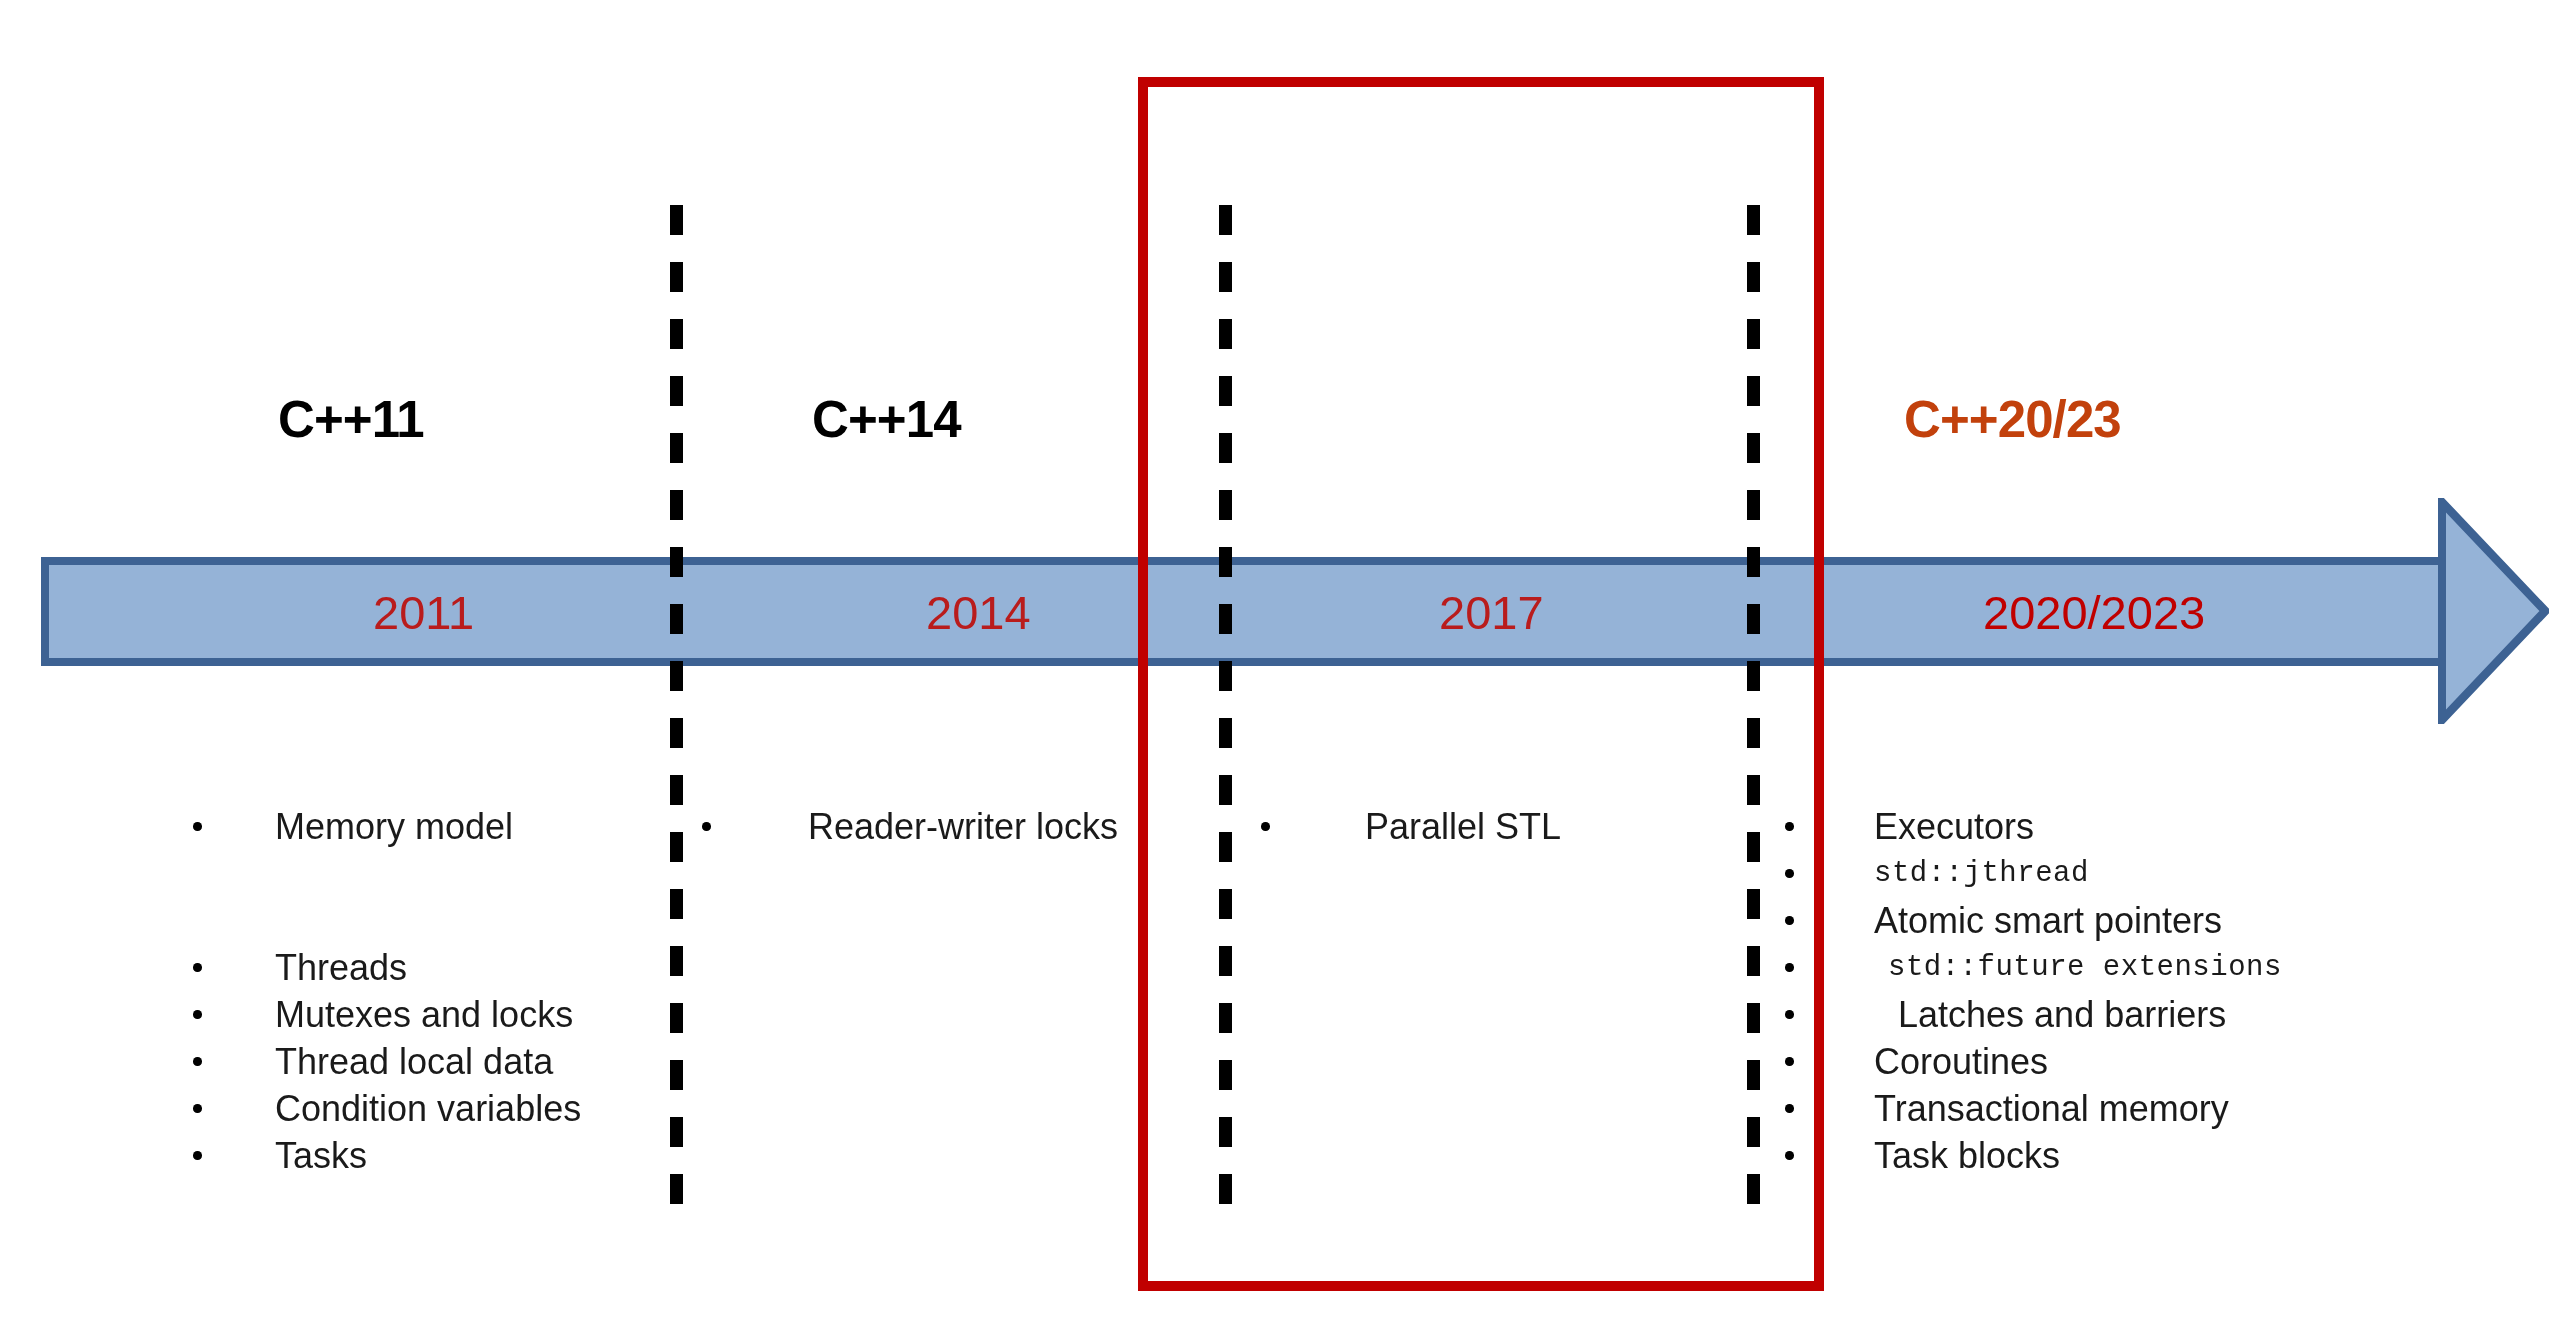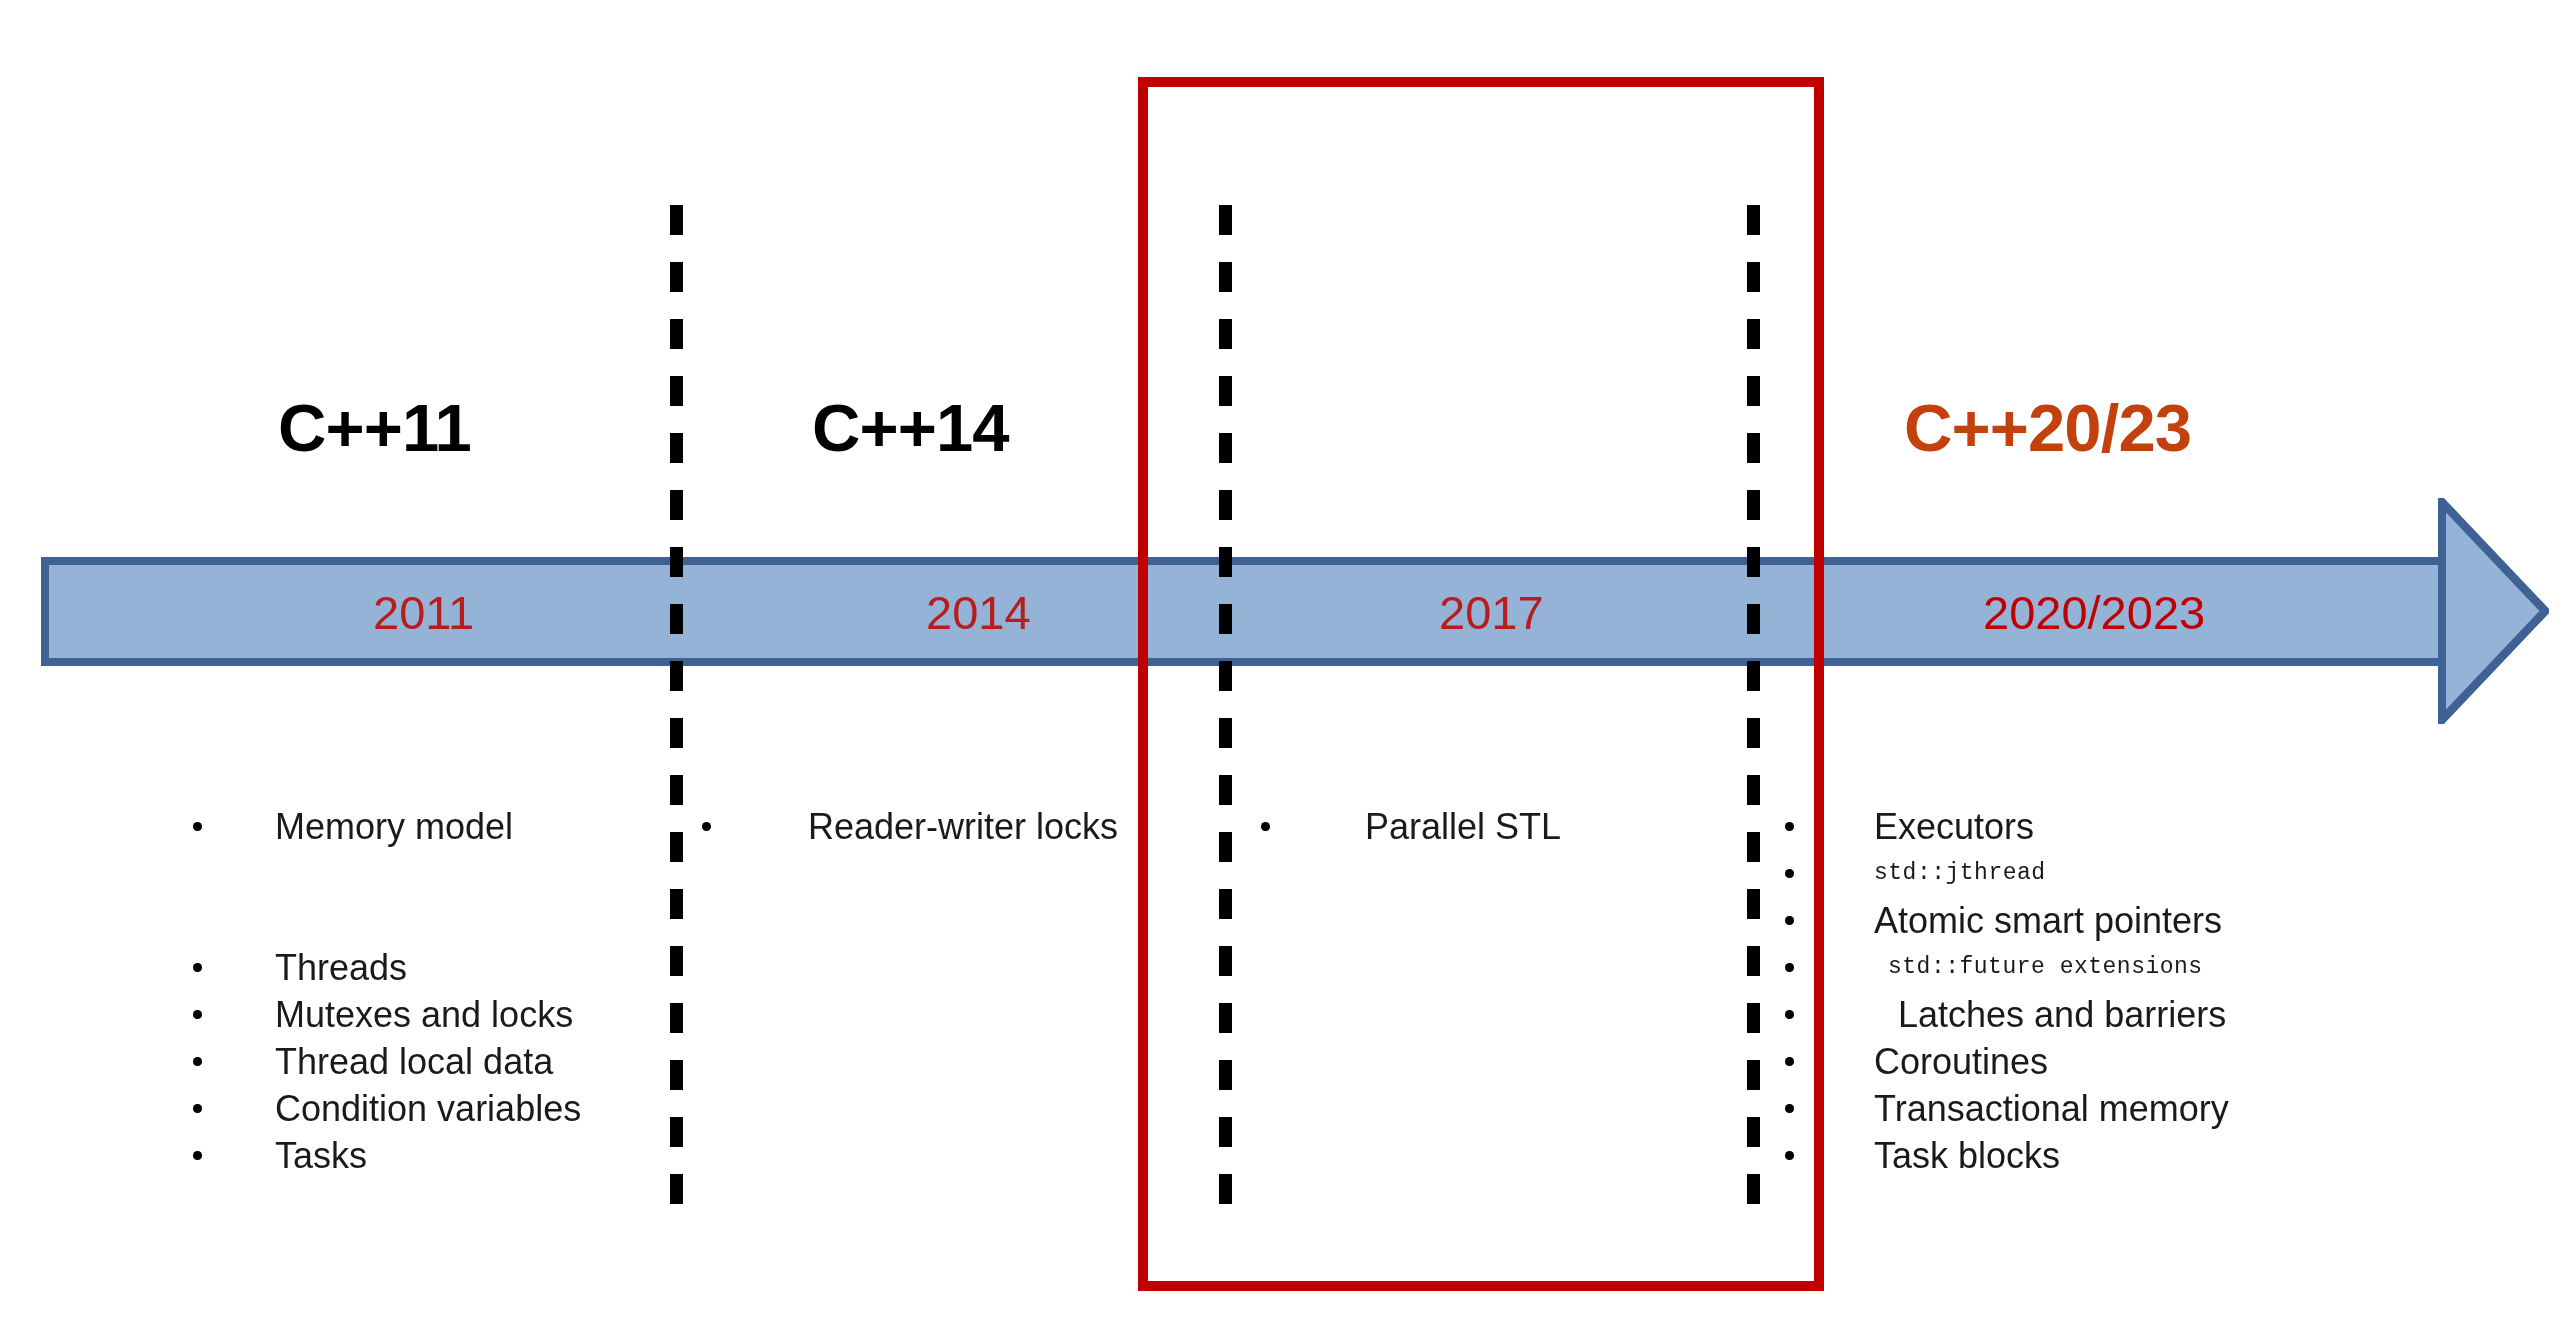--- a/index.html
+++ b/index.html
@@ -58,21 +58,21 @@
     width: 686px;
     height: 1214px;
     border: 10.4px solid #C00000;
     box-sizing: border-box;
     background: transparent;
   }
 
   
   .std-heading {
     position: absolute;
-    font-size: 67px;
+    font-size: 51px;
     font-weight: bold;
     color: #000000;
     letter-spacing: -0.9px;
     white-space: nowrap;
     line-height: 1;
   }
   .std-heading.accent { color: #c2410c; }
 
   
   .year-label {
@@ -105,21 +105,21 @@
   .feature-text {
     position: absolute;
     top: 0;
     font-size: 36px;
     color: #1a1a1a;
     line-height: 47px;
     white-space: nowrap;
   }
   .feature-text.mono {
     font-family: "Liberation Mono", monospace;
-    font-size: 23px;
+    font-size: 29px;
     letter-spacing: 0.5px;
   }
 </style>
 </head>
 <body>
 
 <div id="stage">
 
   <div class="arrow-shaft"></div>
   <svg class="arrow-head" viewBox="0 0 118 240">

